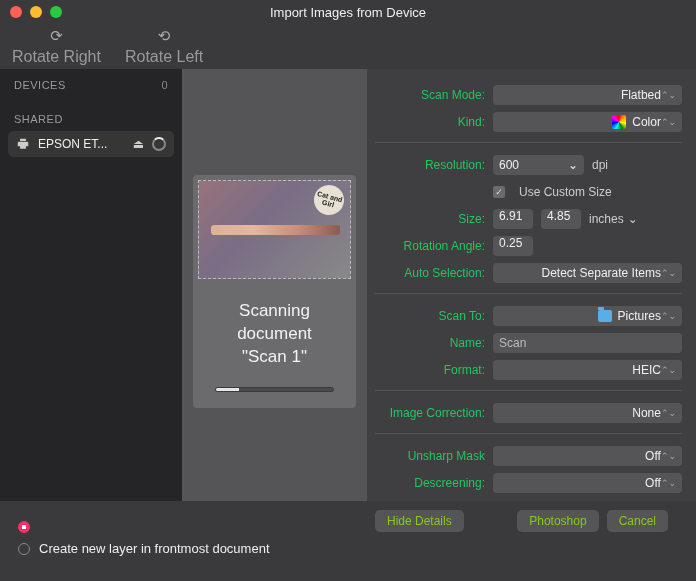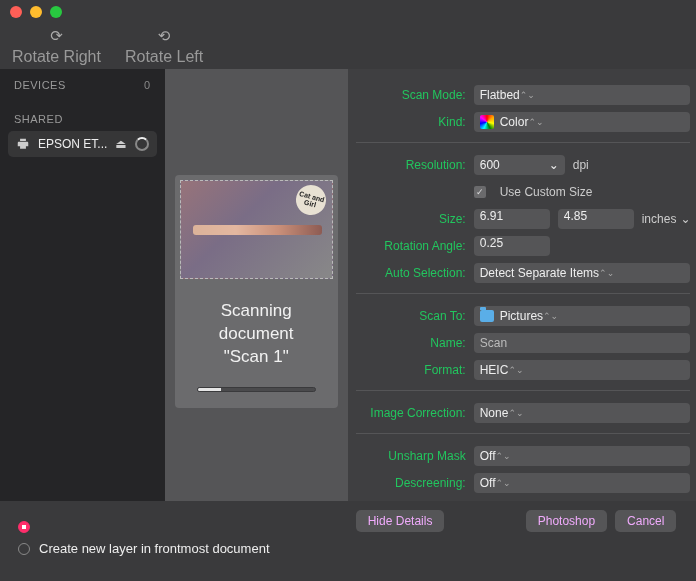--- a/index.html
+++ b/index.html
@@ -44,55 +44,56 @@
   .scan-label { padding: 16px 8px 18px 8px; text-align: center; color: #f2f2f2; font-size: 17px; font-weight: 500; line-height: 1.35; }
   .progress-wrap { padding: 0 22px 16px 22px; }
   .progress { height: 5px; background: #4a4a4c; border-radius: 3px; overflow: hidden; border:1px solid #3a3a3c; }
   .progress .bar { height: 100%; background: #e6e6e6; width: 20%; }
 
   
   .controls { flex: 1; background: #3f3f41; padding: 16px 14px 0 8px; font-size: 12px; color: #ccc; }
   .frow { display: flex; align-items: center; gap: 8px; margin-bottom: 7px; min-height: 20px; }
   .frow .lbl { width: 110px; text-align: right; color: #22c55e; font-size: 12px; }
   .sel, .inp { background: #555557; color: #eee; border: none; border-radius: 4px; height: 20px; padding: 0 6px; font-size: 12px; }
-  .sel { flex: 1; display: flex; align-items: center; justify-content: flex-start; }
+  .sel { flex: 1; display: flex; align-items: center; justify-content: flex-end; }
   .sel .chev { color: #aaa; font-size: 9px; line-height:1; }
   .sel .val { display:flex; align-items:center; gap:6px; }
-  .inp { width: 76px; }
+  .inp { width: 40px; }
   .inp.small { width: 91px; display:flex; align-items:center; justify-content:space-between; }
   .inp.txt { flex:1; color:#bbb; display:flex; align-items:center; }
   .chk { width: 12px; height: 12px; border-radius: 2px; background: #6a6a6c; display: inline-flex; align-items:center; justify-content:center; margin-right:6px; color:#ddd; font-size:9px; }
   .sep { border: none; border-top: 1px solid #555557; margin: 10px 0 12px 0; }
   .unit { color:#ccc; font-size:12px; }
   .unit-sel { display:flex; align-items:center; gap:4px; color:#ccc; }
 
   .color-swatch { width:14px; height:14px; border-radius:2px; background: conic-gradient(red,orange,yellow,green,cyan,blue,magenta,red); display:inline-block; }
   .folder-swatch { width:14px; height:12px; background:#5aaee8; border-radius:2px; display:inline-block; position:relative; }
   .folder-swatch::before { content:""; position:absolute; top:-3px; left:0; width:6px; height:3px; background:#5aaee8; border-radius:1px 1px 0 0; }
 
   
   .btn-row { display:flex; gap:8px; padding: 10px 14px 0 14px; }
-  .btn { background: #555557; color: #f0abfc; border-radius: 5px; padding: 4px 12px; font-size: 12px; cursor:pointer; }
+  .btn { background: #555557; color: #84cc16; border-radius: 5px; padding: 4px 12px; font-size: 12px; cursor:pointer; }
   .btn-row .spacer { flex:1; }
 
   
   .footer { padding: 20px 18px 0 18px; }
   .radio-row { display:flex; align-items:center; gap:9px; font-size:13px; color:#eee; margin-bottom:8px; cursor:pointer; }
   .radio { width:12px; height:12px; border-radius:50%; border:1px solid #888; display:inline-block; }
   .radio.on { background: radial-gradient(circle at 50% 50%, #fff 0 35%, #ff2d6b 36% 100%); border-color:#ff2d6b; }
 </style>
 </head>
 <body>
 
 <div class="titlebar">
   <div class="win-dots">
     <span class="dot red"></span>
     <span class="dot yellow"></span>
     <span class="dot green"></span>
   </div>
+  <div class="titlebar-title">Import Images from Device</div>
 </div>
 
 <div class="toolbar">
   <div class="tool-btn">
     <span class="icon">⟳</span>
     <span class="lbl">Rotate Right</span>
   </div>
   <div class="tool-btn">
     <span class="icon">⟲</span>
     <span class="lbl">Rotate Left</span>

